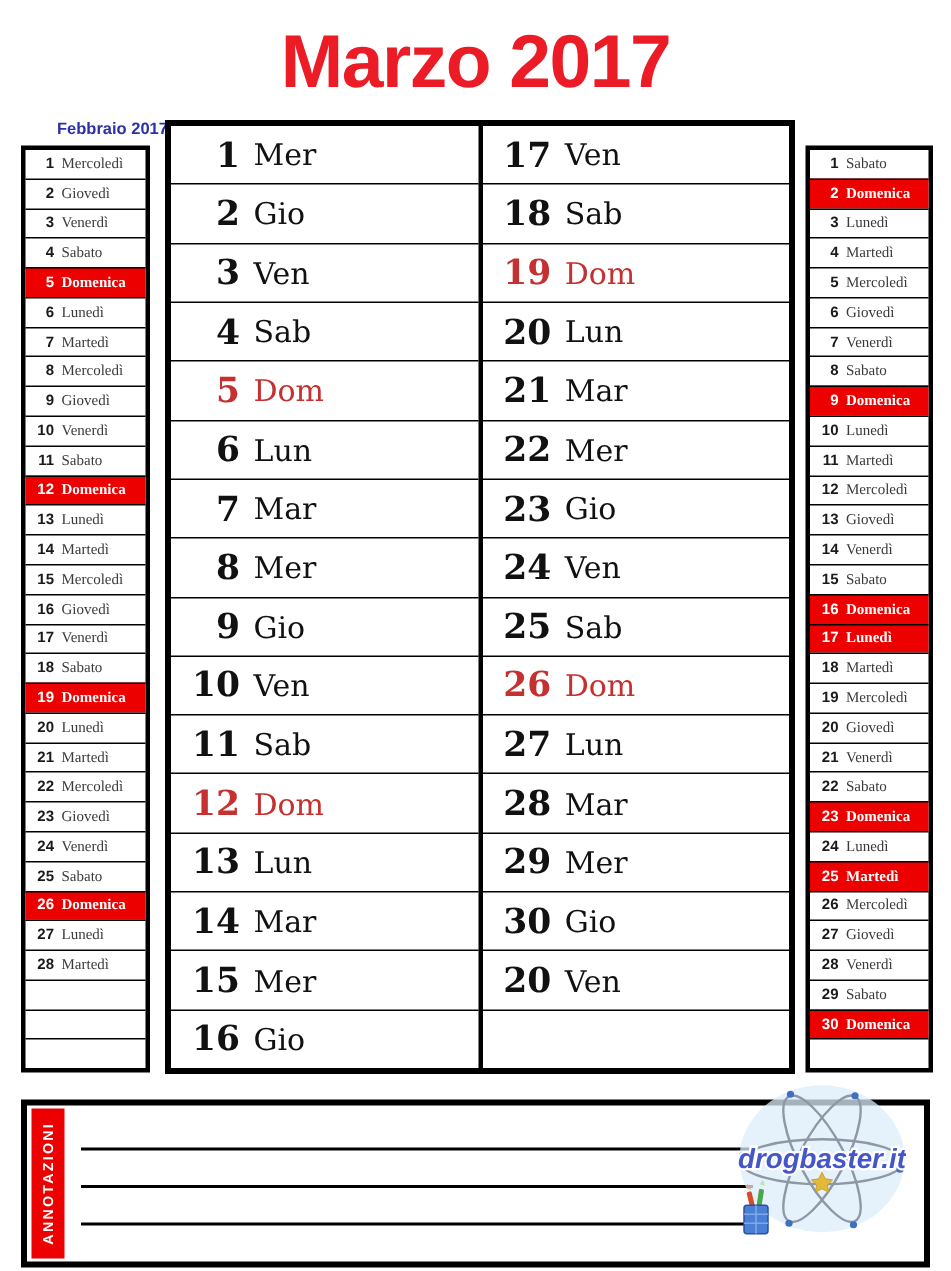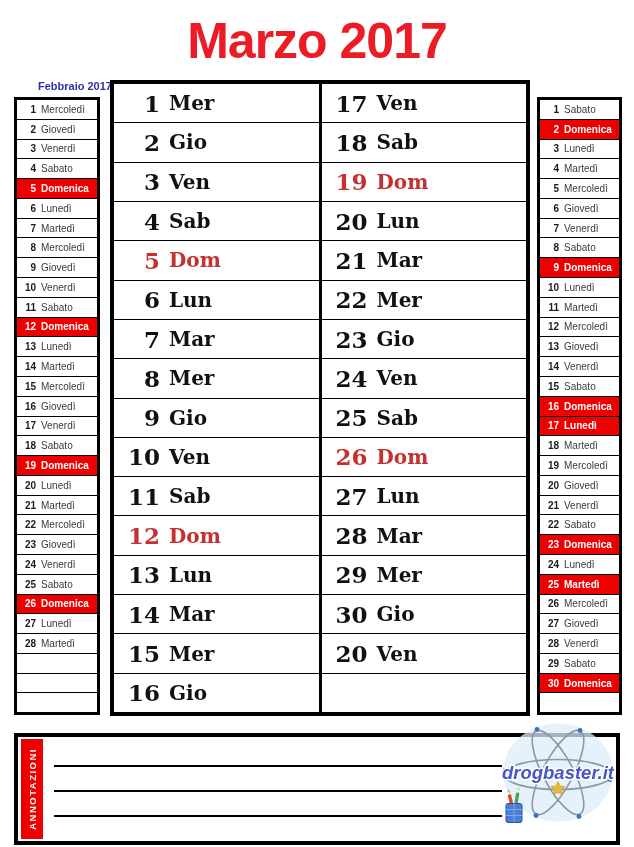--- a/index.html
+++ b/index.html
@@ -18,50 +18,50 @@
   .mini-box { position:absolute; top:97px; width:86px; height:618px;
               border:3px solid #000; background:#fff;
               display:flex; flex-direction:column; }
   .mini-box.left  { left:14px; }
   .mini-box.right { left:537px; width:85px; }
   .mini-row { flex:1 1 0; display:flex; align-items:center;
               font-size:10px; white-space:nowrap; overflow:hidden; }
   .mini-row + .mini-row { border-top:1px solid #000; }
   .mini-row .num { display:inline-block; width:19px; text-align:right;
                    font-weight:bold; color:#1a1a1a; }
-  .mini-row .dname { margin-left:5px; color:#3a3a3a; }
+  .mini-row .dname { margin-left:5px; color:#3a3a3a;font-family:Liberation Serif, serif; }
   .mini-row.holiday { background:#EC0000; }
   .mini-row.holiday .num, .mini-row.holiday .dname { color:#fff; font-weight:bold; }
 
   
   .main-grid { position:absolute; left:110px; top:80px; width:420px; height:636px;
                border:4px solid #000; background:#fff; display:flex; }
   .main-col { flex:1 1 0; display:flex; flex-direction:column; }
   .main-col.first { border-right:3px solid #000; }
   .main-cell { flex:1 1 0; display:flex; align-items:center;
                font-family:"DejaVu Serif", serif; white-space:nowrap; }
   .main-cell + .main-cell { border-top:1px solid #000; }
   .main-cell .num { display:inline-block; width:46px; text-align:right;
                     font-weight:bold; font-size:23px; color:#111; }
-  .main-cell .dname { margin-left:9px; font-size:20px; color:#111;font-weight:bold; }
+  .main-cell .dname { margin-left:9px; font-size:20px; color:#111; }
   .main-cell.holiday .num, .main-cell.holiday .dname { color:#C43130; }
 
   
   .annotations { position:absolute; left:14px; top:733px; width:606px; height:112px;
                  border:4px solid #000; background:#fff; }
   .ann-strip { position:absolute; left:3px; top:2px; bottom:2px; width:22px;
                background:#EC0000; display:flex; align-items:center; justify-content:center; }
   .ann-strip span { writing-mode:vertical-rl; transform:rotate(180deg);
                     color:#fff; font-size:9.5px; font-weight:bold; letter-spacing:1.5px; }
   .ann-lines { position:absolute; left:36px; right:114px; top:16px; bottom:12px;
                display:flex; flex-direction:column; justify-content:space-around; }
   .note-line { height:2px; background:#000; }
 
   
-  .logo { position:absolute; right:2px; bottom:1px; width:114px; height:134px;text-align:right; }
+  .logo { position:absolute; right:12px; bottom:1px; width:114px; height:134px;text-align:right; }
   .logo svg { width:100%; height:100%; display:block; }
 </style>
 </head>
 <body>
 
 <div class="page">
 
   <div class="title">Marzo 2017</div>
 
   <div class="mini-header left">Febbraio 2017</div>

